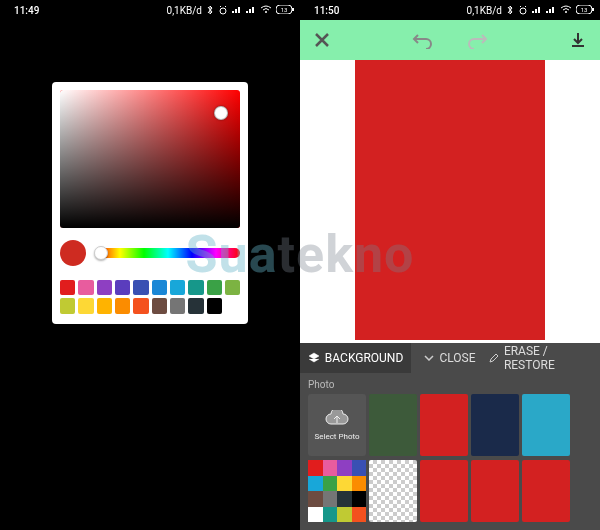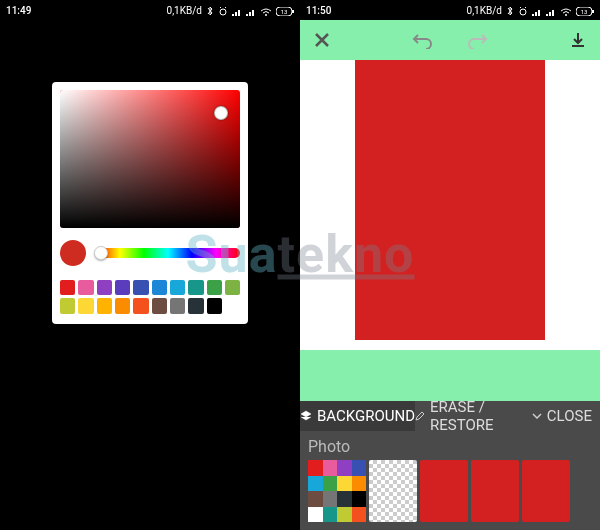--- a/index.html
+++ b/index.html
@@ -3,22 +3,22 @@
 <meta charset="utf-8">
 <style>
 * { margin: 0; padding: 0; box-sizing: border-box; }
 body { width: 600px; height: 530px; font-family: -apple-system, Roboto, sans-serif; display: flex; background: #fff; overflow: hidden; }
 .screen { width: 300px; height: 530px; position: relative; }
 .screen-left { background: #000; }
 .screen-right { background: #86efac; }
 
 
 .status-bar { height: 20px; background: #000; color: #fff; font-size: 10px; display: flex; align-items: center; padding: 0 6px; justify-content: space-between; }
-.status-left { font-weight: 500; }
-.status-right { display: flex; align-items: flex-end; gap: 4px; margin-left: 24px; }
+.status-left { font-weight: 500; margin-left: 8px; }
+.status-right { display: flex; align-items: flex-start; gap: 4px; margin-left: 24px; }
 .status-icon { display: inline-flex; }
 
 
 .color-dialog { position: absolute; left: 52px; top: 82px; width: 196px; background: #fff; border-radius: 4px; padding: 8px 8px 10px 8px; }
 .gradient-area { width: 180px; height: 138px; position: relative; border-radius: 3px; overflow: hidden; }
 .grad-hue { position: absolute; inset: 0; background: #ff0000; }
 .grad-white { position: absolute; inset: 0; background: linear-gradient(to right, #fff, rgba(255,255,255,0)); }
 .grad-black { position: absolute; inset: 0; background: linear-gradient(to bottom, rgba(0,0,0,0), #000); }
 .grad-thumb { position: absolute; width: 14px; height: 14px; border-radius: 50%; background: #fff; border: 1px solid rgba(0,0,0,0.25); box-shadow: 0 0 2px rgba(0,0,0,0.5); top: 16px; right: 12px; }
 
@@ -45,42 +45,42 @@
 .icon-btn { width: 24px; height: 24px; display: flex; align-items: center; justify-content: center; color: #666; }
 
 .canvas-area { height: 290px; display: flex; align-items: flex-start; justify-content: center; padding-top: 0; background: #fff; }
 .photo-canvas { width: 190px; height: 280px; background: #d32121; position: relative; overflow: hidden; }
 
 
 .portrait { position: absolute; left: 50%; transform: translateX(-50%); bottom: 0; width: 180px; }
 
 
 .panel { position: absolute; left: 0; right: 0; bottom: 0; background: #4a4a4a; color: #ddd; }
-.panel-tabs { display: flex; height: 30px; font-size: 15px; }
+.panel-tabs { display: flex; height: 30px; font-size: 12px; }
 .tab { flex: 1; display: flex; align-items: center; justify-content: center; gap: 5px; }
 .tab.active { background: #3a3a3a; color: #fff; }
 .tab-icon { display: inline-flex; }
 
 .panel-body { padding: 6px 8px 8px 8px; }
-.section-label { font-size: 16px; color: #bbb; margin-bottom: 4px; }
+.section-label { font-size: 10px; color: #bbb; margin-bottom: 4px; }
 .photo-row { display: flex; gap: 3px; overflow: hidden; }
 .select-photo { width: 58px; height: 62px; background: #555; border-radius: 3px; display: flex; flex-direction: column; align-items: center; justify-content: center; color: #eee; font-size: 8px; gap: 4px; flex-shrink: 0; }
 .bg-thumb { width: 48px; height: 62px; border-radius: 2px; position: relative; overflow: hidden; flex-shrink: 0; }
 .bg-thumb .mini { position: absolute; inset: 0; }
 .mini-person { position: absolute; left: 50%; transform: translateX(-50%); bottom: 0; width: 40px; }
 
 .color-row { display: flex; gap: 3px; margin-top: 4px; }
 .color-palette { width: 58px; height: 62px; display: grid; grid-template-columns: repeat(4,1fr); grid-auto-rows: 1fr; flex-shrink: 0; }
 .cp-cell { width: 100%; height: 100%; }
 .checker { background-image: linear-gradient(45deg,#ccc 25%,transparent 25%),linear-gradient(-45deg,#ccc 25%,transparent 25%),linear-gradient(45deg,transparent 75%,#ccc 75%),linear-gradient(-45deg,transparent 75%,#ccc 75%); background-size: 8px 8px; background-position: 0 0,0 4px,4px -4px,-4px 0; background-color: #fff; }
 
 
 .watermark { position: absolute; left: 50%; top: 48%; transform: translate(-50%,-50%); font-size: 52px; font-weight: 700; letter-spacing: 1px; pointer-events: none; white-space: nowrap; z-index: 50; }
 .wm1 { color: rgba(100,180,200,0.4); text-align: center; }
-.wm2 { color: rgba(120,130,140,0.35); text-decoration: underline; }
+.wm2 { color: rgba(120,130,140,0.35); }
 </style>
 </head>
 <body>
 
 <div class="screen screen-left">
   <div class="status-bar">
     <span class="status-left">11:49</span>
     <span class="status-right">
       <span>0,1KB/d</span>
       <span class="status-icon">
@@ -250,39 +250,67 @@
   <div class="panel">
     <div class="panel-tabs">
       <div class="tab active">
         <span class="tab-icon">
             <svg width="12" height="12" viewBox="0 0 12 12">
               <path d="M6 1 L11 4 L6 7 L1 4 Z M1 7 L6 10 L11 7" stroke="#fff" fill="#fff" stroke-width="0.5"></path>
             </svg>
           </span>
         <span>BACKGROUND</span>
       </div>
+      <div class="tab" style="flex:0.7">
+        <span class="tab-icon">
+            <svg width="10" height="6" viewBox="0 0 10 6">
+              <path d="M1 1 L5 5 L9 1" stroke="#ccc" fill="none" stroke-width="1.5"></path>
+            </svg>
+          </span>
+        <span>CLOSE</span>
+      </div>
       <div class="tab">
         <span class="tab-icon">
             <svg width="10" height="10" viewBox="0 0 10 10">
               <path d="M1 9 L2 6 L7 1 L9 3 L4 8 Z" stroke="#ccc" fill="none"></path>
             </svg>
           </span>
         <span>ERASE / RESTORE</span>
       </div>
-      <div class="tab" style="flex:0.7">
-        <span class="tab-icon">
-            <svg width="10" height="6" viewBox="0 0 10 6">
-              <path d="M1 1 L5 5 L9 1" stroke="#ccc" fill="none" stroke-width="1.5"></path>
-            </svg>
-          </span>
-        <span>CLOSE</span>
-      </div>
     </div>
     <div class="panel-body">
       <div class="section-label">Photo</div>
+      <div class="photo-row" id="photo-row">
+        <div class="select-photo">
+          <svg width="24" height="18" viewBox="0 0 24 18">
+              <path d="M6 14 A5 5 0 0 1 6 4 A6 6 0 0 1 18 4 A5 5 0 0 1 18 14 H6 M12 6 V13 M9 9 L12 6 L15 9" stroke="#eee" fill="#999" stroke-width="1"></path>
+            </svg>
+          <span>Select Photo</span>
+        </div>
+      <div class="bg-thumb">
+            <div class="mini" style="background:#3d5a3a">
+              <div class="mini-person"></div>
+            </div>
+          </div>
+          <div class="bg-thumb">
+            <div class="mini" style="background:#d32121">
+              <div class="mini-person"></div>
+            </div>
+          </div>
+          <div class="bg-thumb">
+            <div class="mini" style="background:#1a2a4a">
+              <div class="mini-person"></div>
+            </div>
+          </div>
+          <div class="bg-thumb">
+            <div class="mini" style="background:#2aa8c8">
+              <div class="mini-person"></div>
+            </div>
+          </div>
+        </div>
       <div class="color-row" id="color-row">
         <div class="color-palette" id="palette">
             <div class="cp-cell" style="background: rgb(225, 29, 29);"></div>
             <div class="cp-cell" style="background: rgb(232, 92, 158);"></div>
             <div class="cp-cell" style="background: rgb(142, 63, 194);"></div>
             <div class="cp-cell" style="background: rgb(57, 80, 179);"></div>
             <div class="cp-cell" style="background: rgb(24, 167, 217);"></div>
             <div class="cp-cell" style="background: rgb(58, 161, 70);"></div>
             <div class="cp-cell" style="background: rgb(253, 216, 53);"></div>
             <div class="cp-cell" style="background: rgb(251, 140, 0);"></div>

